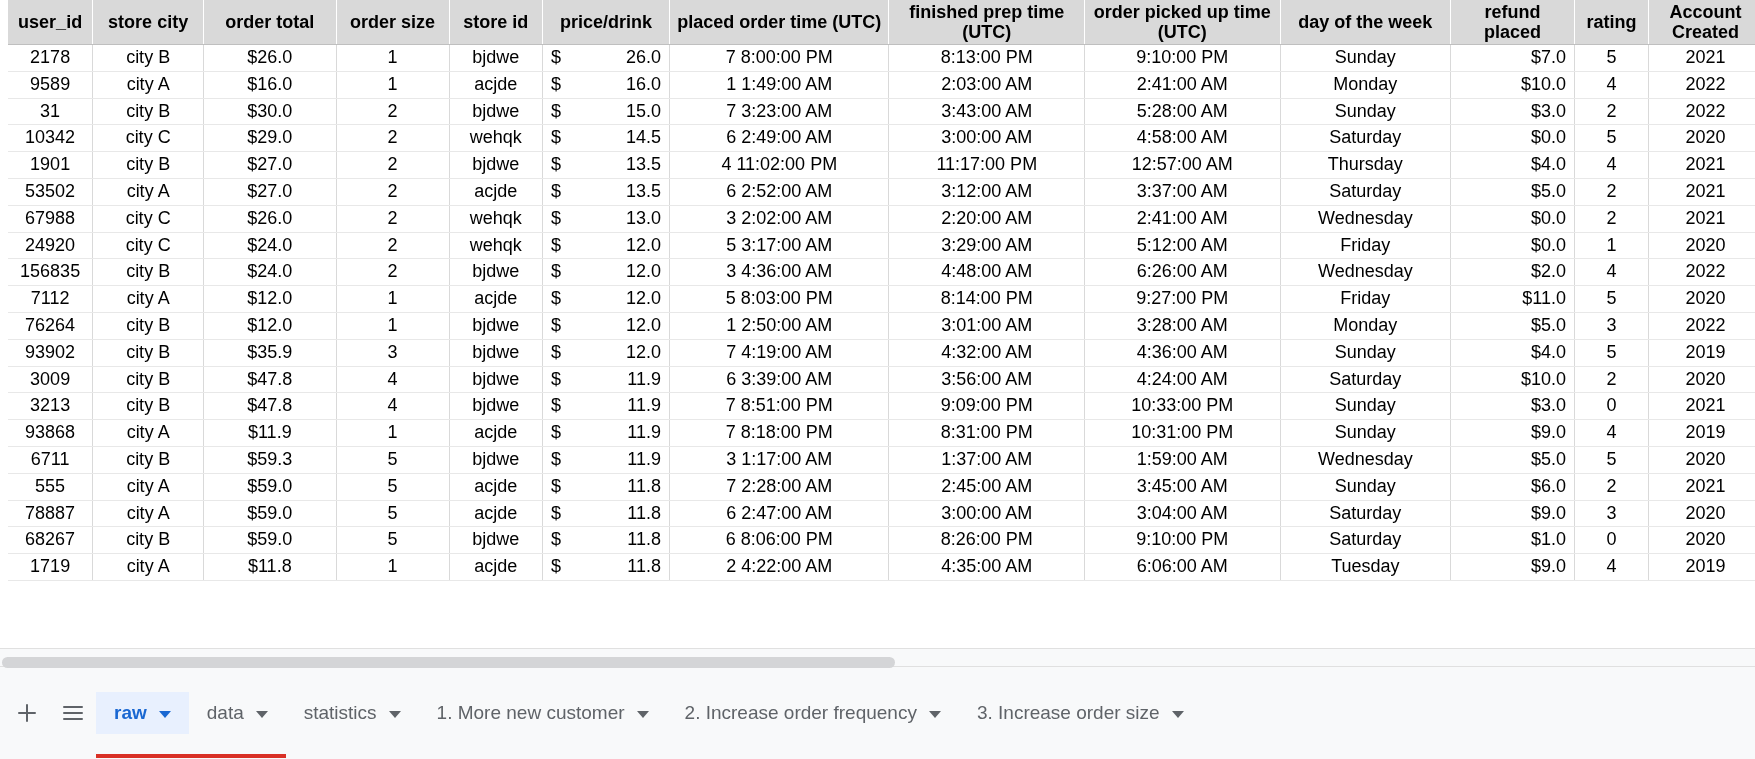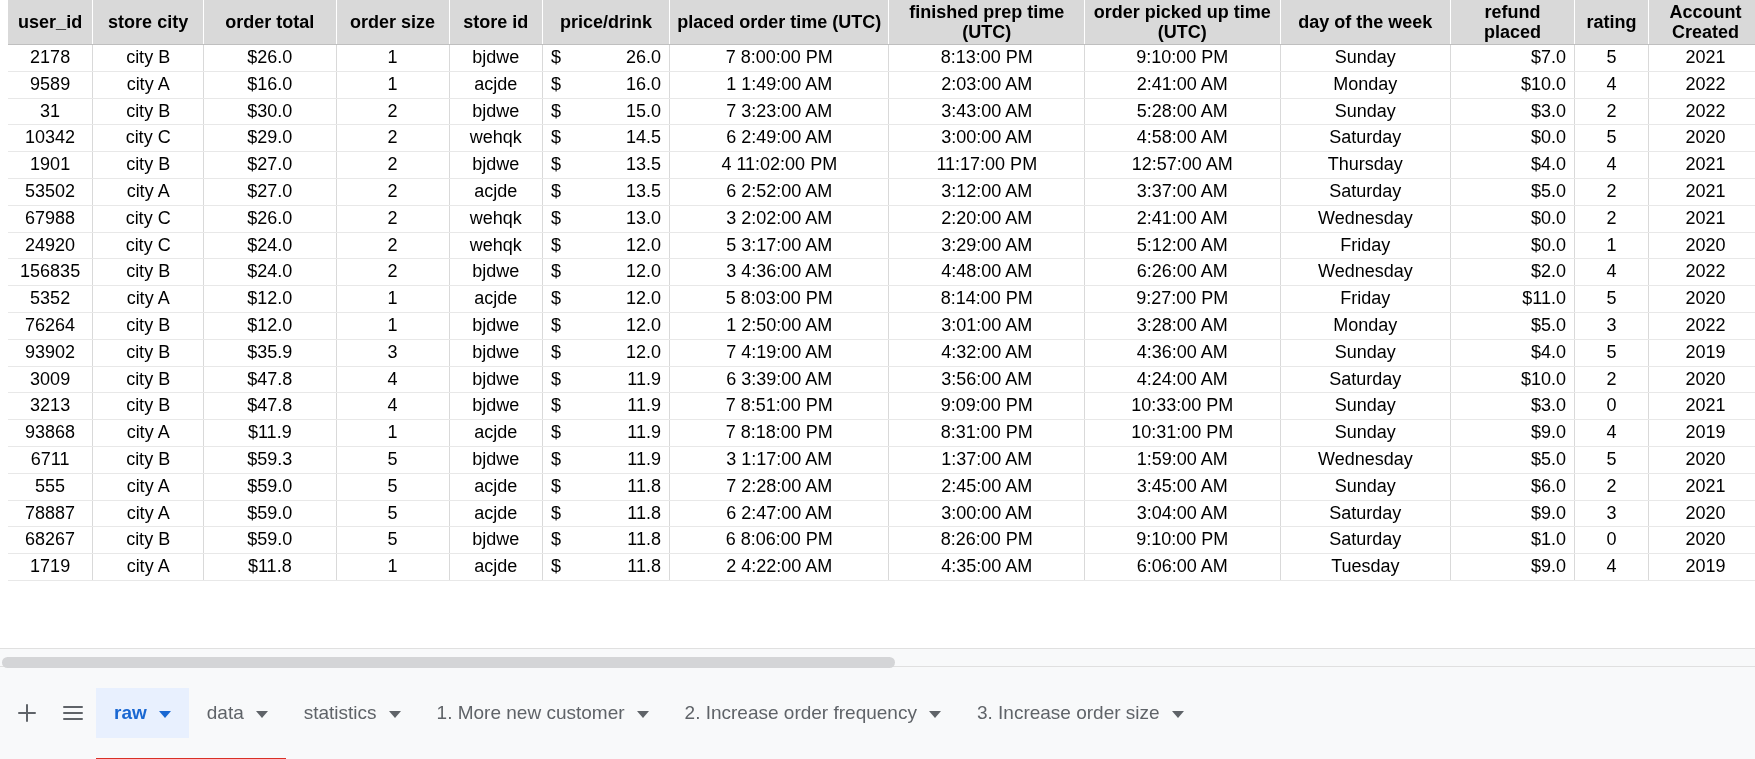--- a/index.html
+++ b/index.html
@@ -114,21 +114,21 @@
   .tb-icon-btn {
     width: 46px; height: 46px;
     display: flex; align-items: center; justify-content: center;
     color: #5f6368;
     flex: 0 0 auto;
     cursor: pointer;
   }
   .tb-icon-btn svg { display: block; }
 
   .tab {
-    height: 50px;
+    height: 42px;
     display: flex;
     align-items: center;
     gap: 12px;
     padding: 0 18px;
     font-size: 19px;
     color: #5f6368;
     position: relative;
     cursor: pointer;
     flex: 0 0 auto;
     white-space: nowrap;
@@ -324,21 +324,21 @@
             <td class="price"><span class="cur">$</span><span>12.0</span></td>
             <td class="c">3 4:36:00 AM</td>
             <td class="c">4:48:00 AM</td>
             <td class="c">6:26:00 AM</td>
             <td class="c">Wednesday</td>
             <td class="r">$2.0</td>
             <td class="c">4</td>
             <td class="c">2022</td>
           </tr>
           <tr>
-            <td class="c">5352</td>
+            <td class="c">7112</td>
             <td class="c">city A</td>
             <td class="c">$12.0</td>
             <td class="c">1</td>
             <td class="c">acjde</td>
             <td class="price"><span class="cur">$</span><span>12.0</span></td>
             <td class="c">5 8:03:00 PM</td>
             <td class="c">8:14:00 PM</td>
             <td class="c">9:27:00 PM</td>
             <td class="c">Friday</td>
             <td class="r">$11.0</td>

